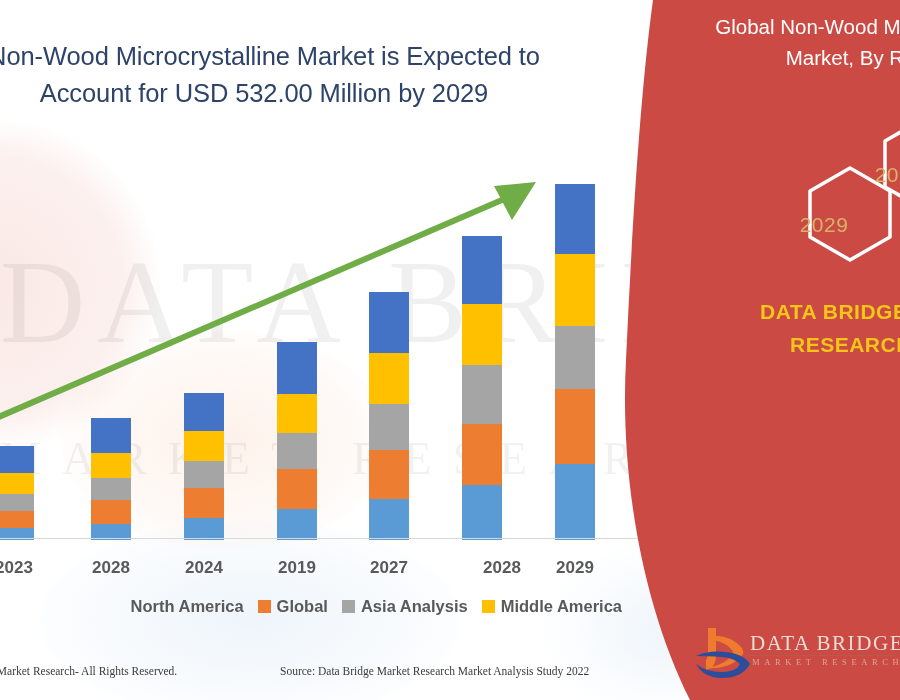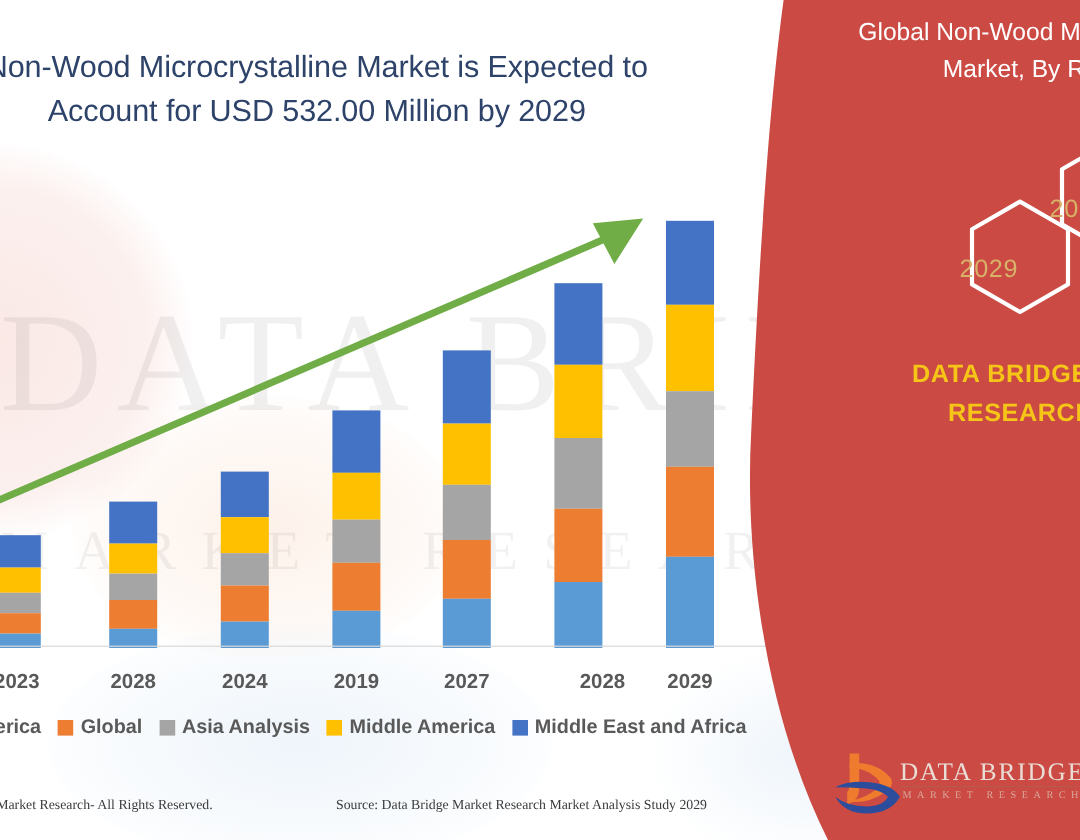--- a/index.html
+++ b/index.html
@@ -353,28 +353,24 @@
         <span class="legend-label">Global</span>
       </div>
       <div class="legend-item">
         <span class="legend-swatch" style="background: rgb(165, 165, 165);"></span>
         <span class="legend-label">Asia Analysis</span>
       </div>
       <div class="legend-item">
         <span class="legend-swatch" style="background: rgb(255, 192, 0);"></span>
         <span class="legend-label">Middle America</span>
       </div>
-      <div class="legend-item">
-        <span class="legend-swatch" style="background: rgb(68, 114, 196);"></span>
-        <span class="legend-label">Middle East and Africa</span>
-      </div>
     </div>
 
   <div class="footer-left">...Bridge  Market Research- All Rights Reserved.</div>
-  <div class="footer-right">Source: Data Bridge Market Research Market Analysis Study 2029</div>
+  <div class="footer-right">Source: Data Bridge Market Research Market Analysis Study 2022</div>
 
   <div class="redpanel">
     <svg width="300" height="700" viewBox="0 0 300 700">
       <path d="M 53 0 L 300 0 L 300 700 L 90 700 C 40 600 20 470 26 360 C 32 230 40 95 53 0 Z" fill="#cb4a43"></path>
     </svg>
   </div>
 
   <div class="hexwrap">
     <svg width="300" height="700" viewBox="0 0 300 700">
       <polygon points="250,168 290,191 290,237 250,260 210,237 210,191" fill="none" stroke="#ffffff" stroke-width="3.5" stroke-linejoin="round"></polygon>

